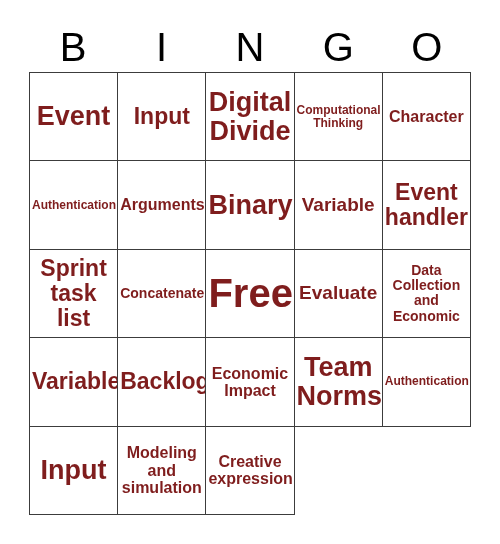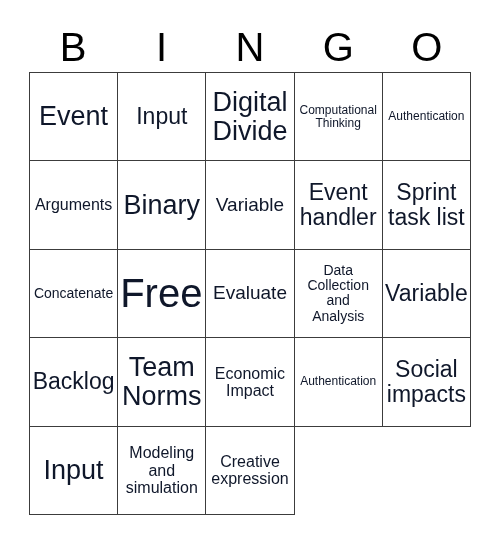--- a/index.html
+++ b/index.html
@@ -68,22 +68,23 @@
     justify-content: center;
     text-align: center;
     padding: 1px 2px;
     overflow: hidden;
     background: #ffffff;
   }
   .cell-text {
     display: block;
     width: 100%;
     line-height: 1.08;
-    color: #0f172a;
+    color: #7f1d1d;
     white-space: pre-line;
+    font-weight: bold;
   }
 
   
   .sz-xl  { font-size: 40px; }
   .sz-lg  { font-size: 27px; }
   .sz-md  { font-size: 23px; }
   .sz-sm  { font-size: 19px; }
   .sz-xs  { font-size: 16px; }
   .sz-xxs { font-size: 14px; }
   .sz-tiny{ font-size: 12px; }
@@ -110,20 +111,23 @@
       </div>
       <div class="bingo-cell">
         <span class="cell-text sz-lg">Digital
 Divide</span>
       </div>
       <div class="bingo-cell">
         <span class="cell-text sz-tiny">Computational
 Thinking</span>
       </div>
       <div class="bingo-cell">
+        <span class="cell-text sz-xs">Character</span>
+      </div>
+      <div class="bingo-cell">
         <span class="cell-text sz-tiny">Authentication</span>
       </div>
       <div class="bingo-cell">
         <span class="cell-text sz-xs">Arguments</span>
       </div>
       <div class="bingo-cell">
         <span class="cell-text sz-lg">Binary</span>
       </div>
       <div class="bingo-cell">
         <span class="cell-text sz-sm">Variable</span>
@@ -142,42 +146,38 @@
       <div class="bingo-cell">
         <span class="cell-text sz-xl">Free!</span>
       </div>
       <div class="bingo-cell">
         <span class="cell-text sz-sm">Evaluate</span>
       </div>
       <div class="bingo-cell">
         <span class="cell-text sz-xxs">Data
 Collection
 and
-Analysis</span>
+Economic</span>
       </div>
       <div class="bingo-cell">
         <span class="cell-text sz-md">Variable</span>
       </div>
       <div class="bingo-cell">
         <span class="cell-text sz-md">Backlog</span>
       </div>
       <div class="bingo-cell">
+        <span class="cell-text sz-xs">Economic
+Impact</span>
+      </div>
+      <div class="bingo-cell">
         <span class="cell-text sz-lg">Team
 Norms</span>
       </div>
       <div class="bingo-cell">
-        <span class="cell-text sz-xs">Economic
-Impact</span>
-      </div>
-      <div class="bingo-cell">
         <span class="cell-text sz-tiny">Authentication</span>
-      </div>
-      <div class="bingo-cell">
-        <span class="cell-text sz-md">Social
-impacts</span>
       </div>
       <div class="bingo-cell">
         <span class="cell-text sz-lg">Input</span>
       </div>
       <div class="bingo-cell">
         <span class="cell-text sz-xs">Modeling
 and
 simulation</span>
       </div>
       <div class="bingo-cell">

